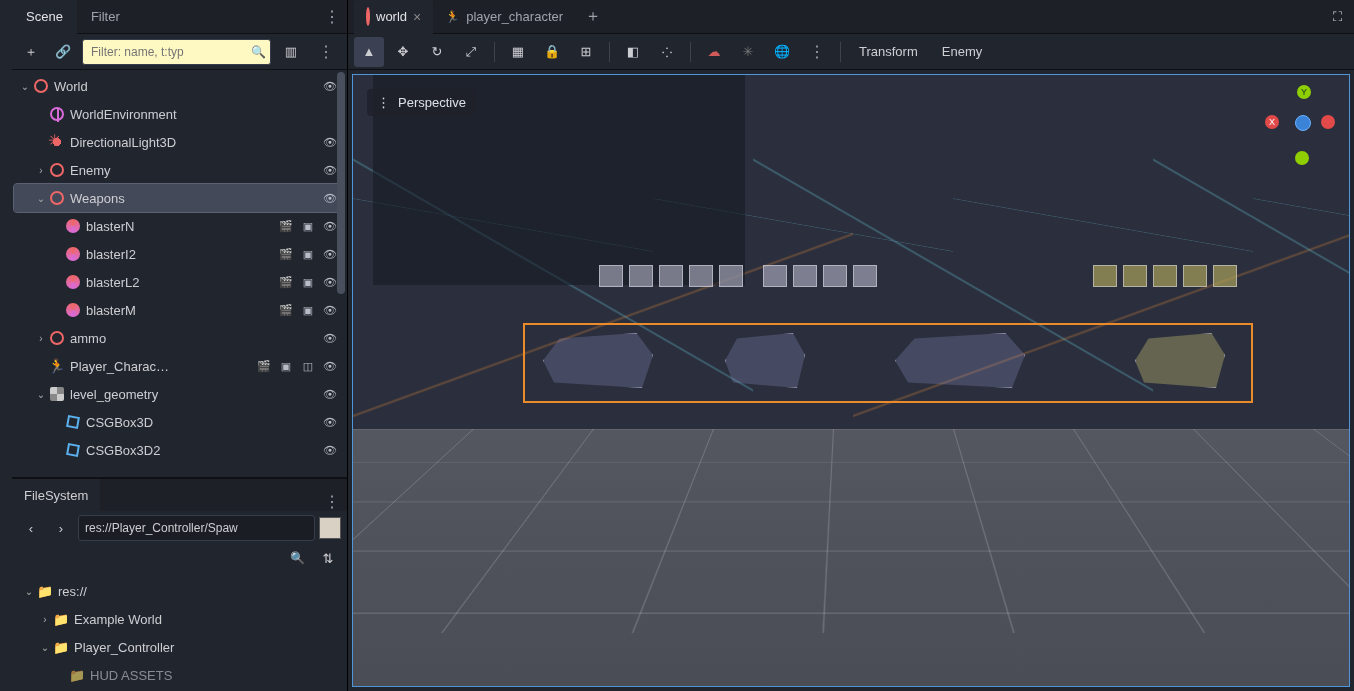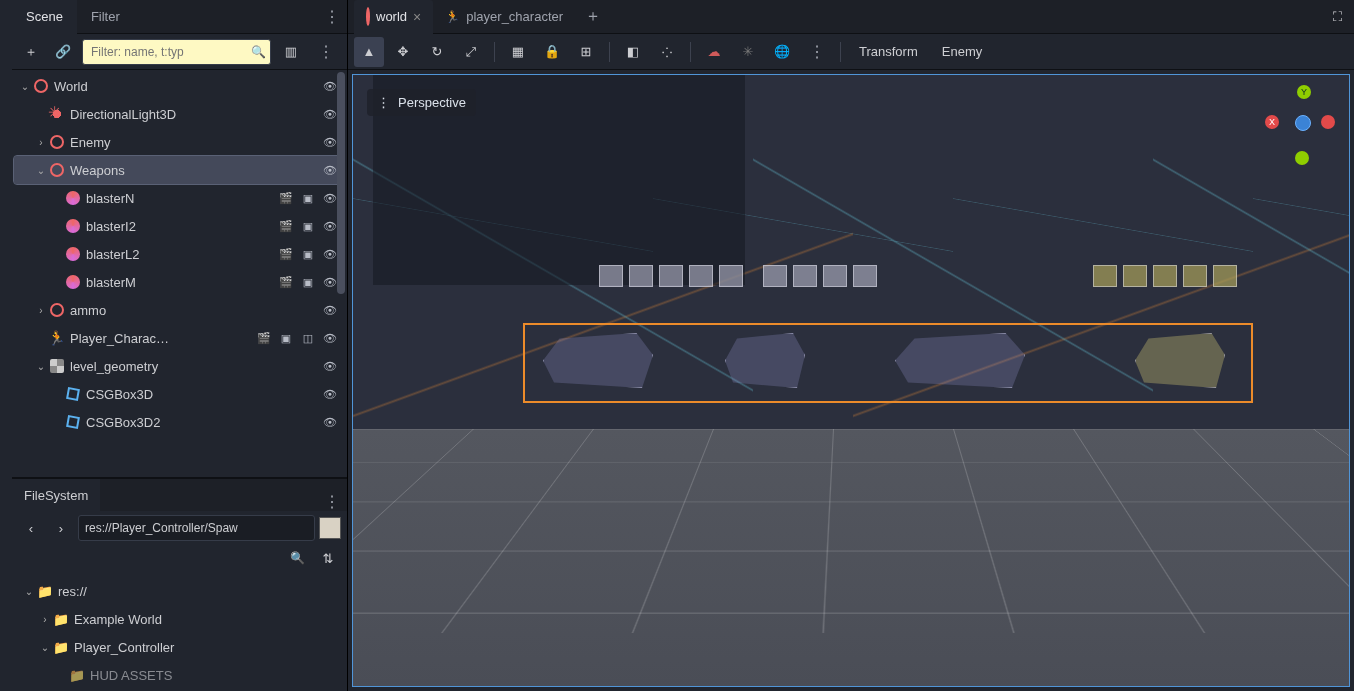--- a/index.html
+++ b/index.html
@@ -201,20 +201,27 @@
   <div class="tree">
     <div class="tree-row ind-0">
       <span class="arrow">⌄</span>
       <span class="node-icon">
             <span class="ic-ring"></span>
           </span>
       <span class="label">World</span>
       <span class="row-icons">
             <span class="ri eye">👁</span>
           </span>
+    </div>
+    <div class="tree-row ind-1">
+      <span class="arrow"></span>
+      <span class="node-icon">
+            <span class="ic-globe"></span>
+          </span>
+      <span class="label">WorldEnvironment</span>
     </div>
     <div class="tree-row ind-1">
       <span class="arrow"></span>
       <span class="node-icon">
             <span class="ic-sun"></span>
           </span>
       <span class="label">DirectionalLight3D</span>
       <span class="row-icons">
             <span class="ri eye">👁</span>
           </span>

